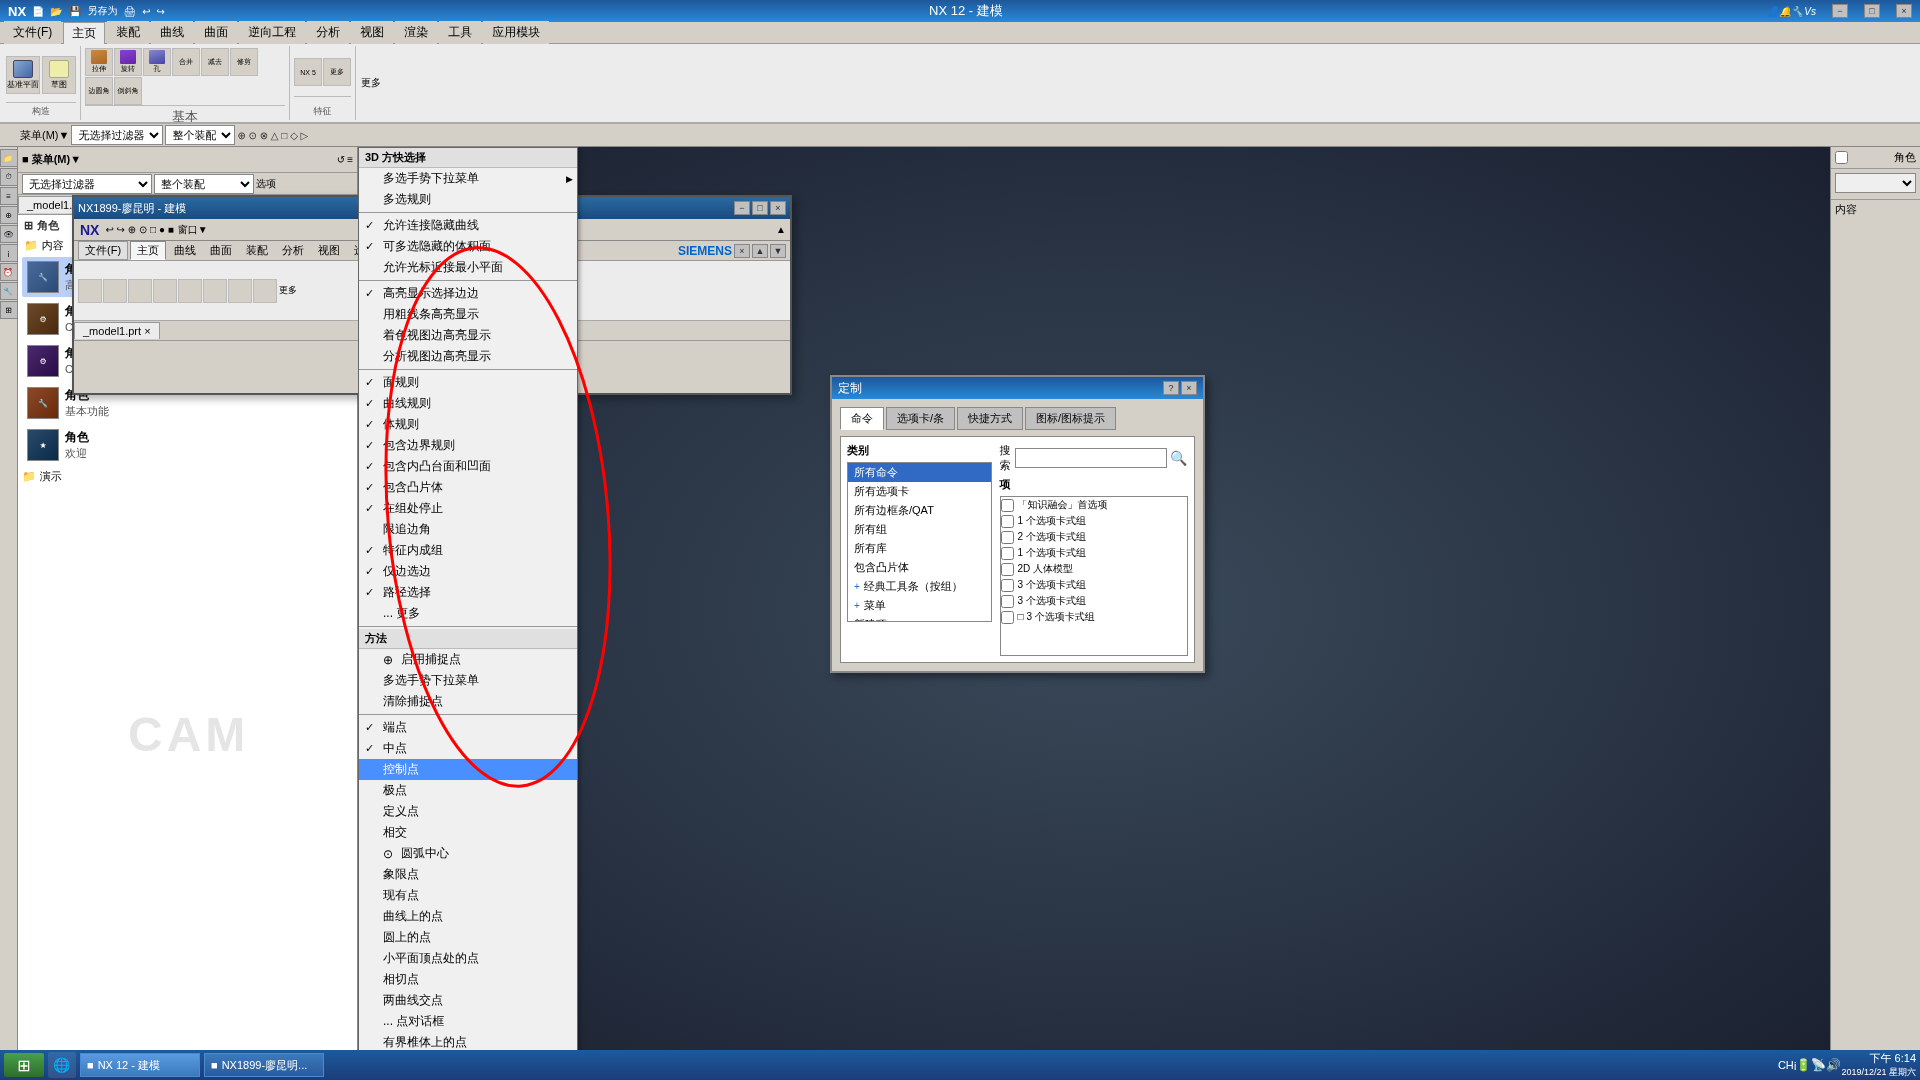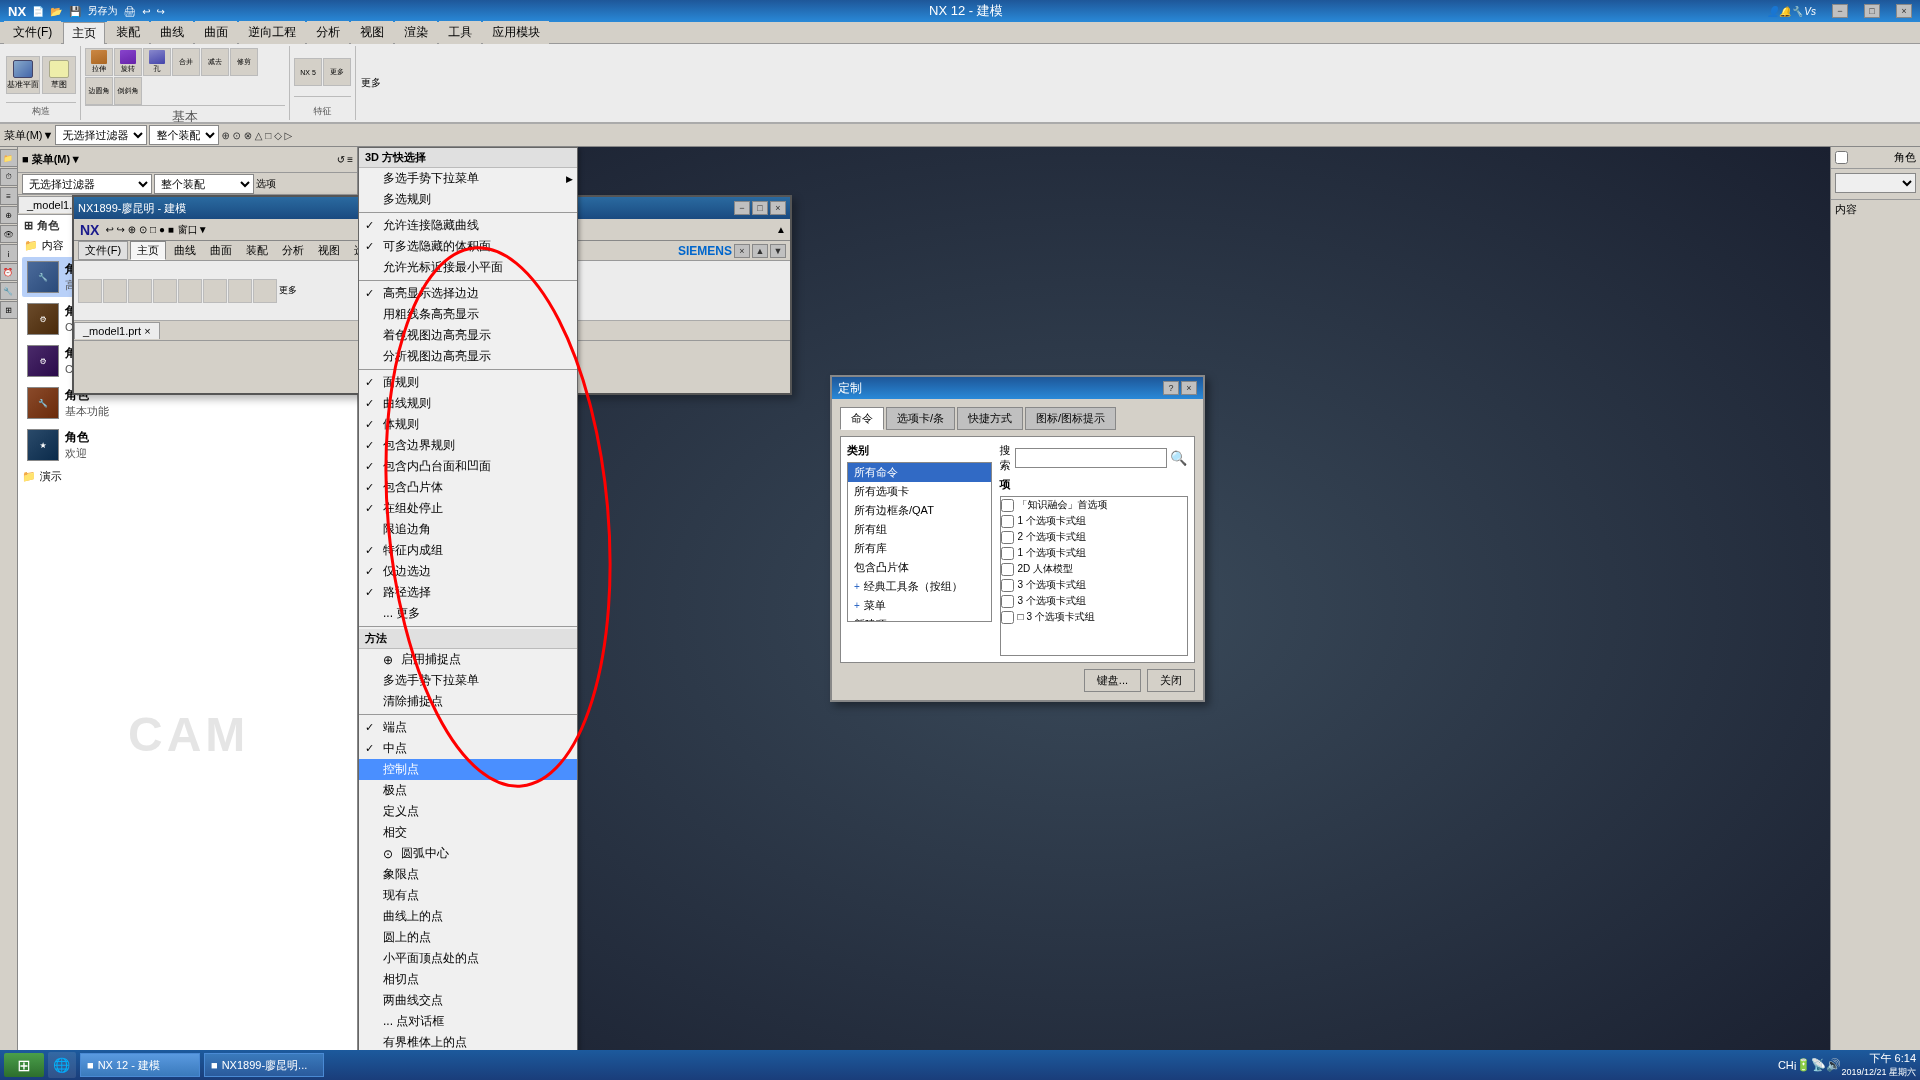--- a/index.html
+++ b/index.html
@@ -78,21 +78,21 @@
 
     
     .nx-logo { font-size: 14px; font-weight: bold; color: #1a1a8c; background: #d4d0c8; padding: 0 2px; }
 
     
     ::-webkit-scrollbar { width: 8px; height: 8px; }
     ::-webkit-scrollbar-track { background: #d4d0c8; }
     ::-webkit-scrollbar-thumb { background: #888; border: 1px solid #666; }
 
     
-    .small-toolbar { height: 22px; background: #d4d0c8; display: flex; align-items: center; padding: 0 4px; gap: 2px; }
+    .small-toolbar { height: 22px; background: #d4d0c8; display: flex; align-items: center; padding: 0 20px; gap: 2px; }
   </style>
 </head>
 <body>
 
 <div class="title-bar">
   <div class="title-bar-left">
     <span style="color:white; font-weight:bold; font-size:13px;">NX</span>
     <span style="color:white; font-size:10px; cursor:pointer;">📄</span>
     <span style="color:white; font-size:10px; cursor:pointer;">📂</span>
     <span style="color:white; font-size:10px; cursor:pointer;">💾</span>
@@ -510,24 +510,20 @@
               <span style="font-size:10px;">3 个选项卡式组</span>
             </div>
             <div class="dialog-right-item checkbox-item">
               <input type="checkbox" style="">
               <span style="font-size:10px;">□ 3 个选项卡式组</span>
             </div>
           </div>
         </div>
       </div>
     </div>
-    <div class="dialog-footer">
-      <button class="dialog-btn">键盘...</button>
-      <button class="dialog-btn">关闭</button>
-    </div>
   </div>
 </div>
 
 <div class="taskbar" style="position:absolute; bottom:0; left:0; width:1920px;">
   <div class="taskbar-start">
     <span style="font-size:16px;">⊞</span>
   </div>
   <div style="display:flex; gap:2px; align-items:center;">
     <div style="width:28px;height:26px;background:rgba(255,255,255,0.1);border-radius:2px;display:flex;align-items:center;justify-content:center;">
       <span style="font-size:14px;">🌐</span>

